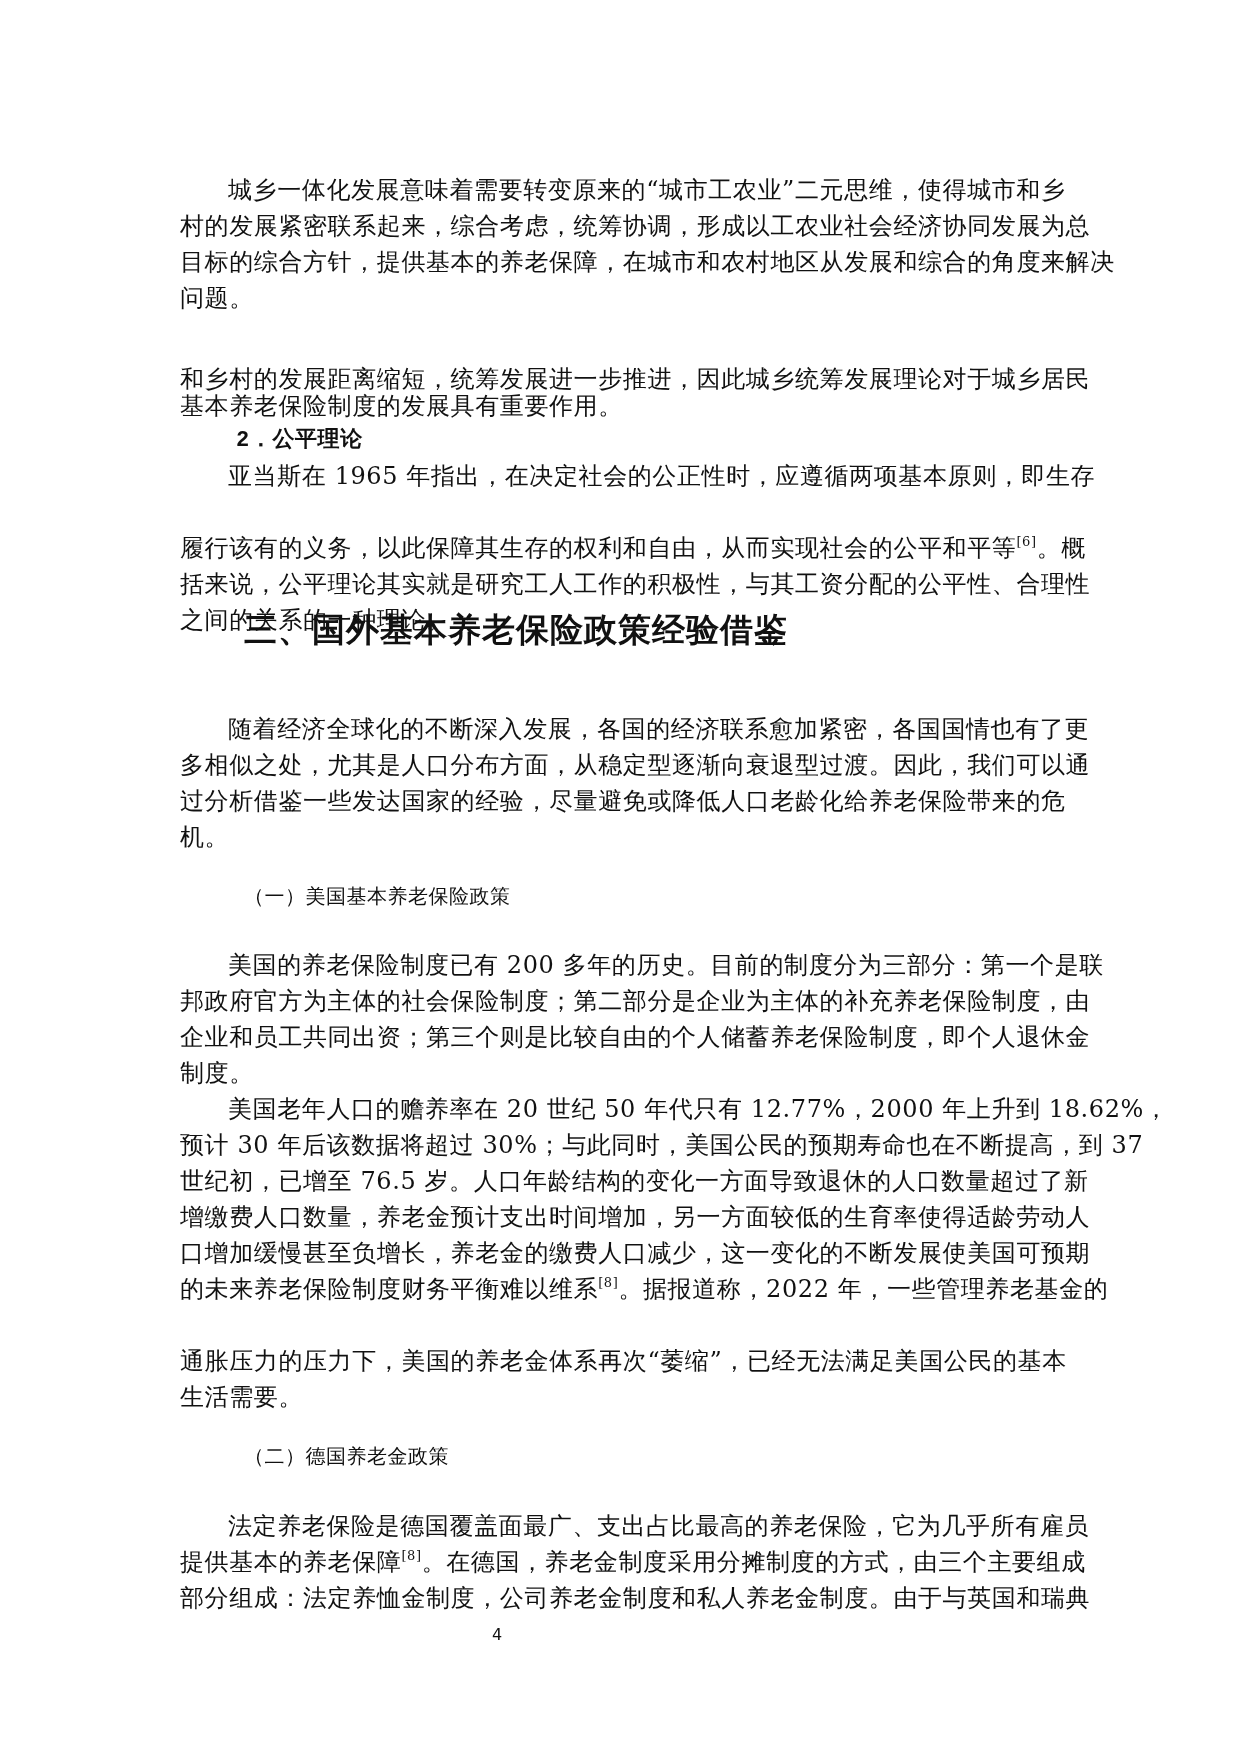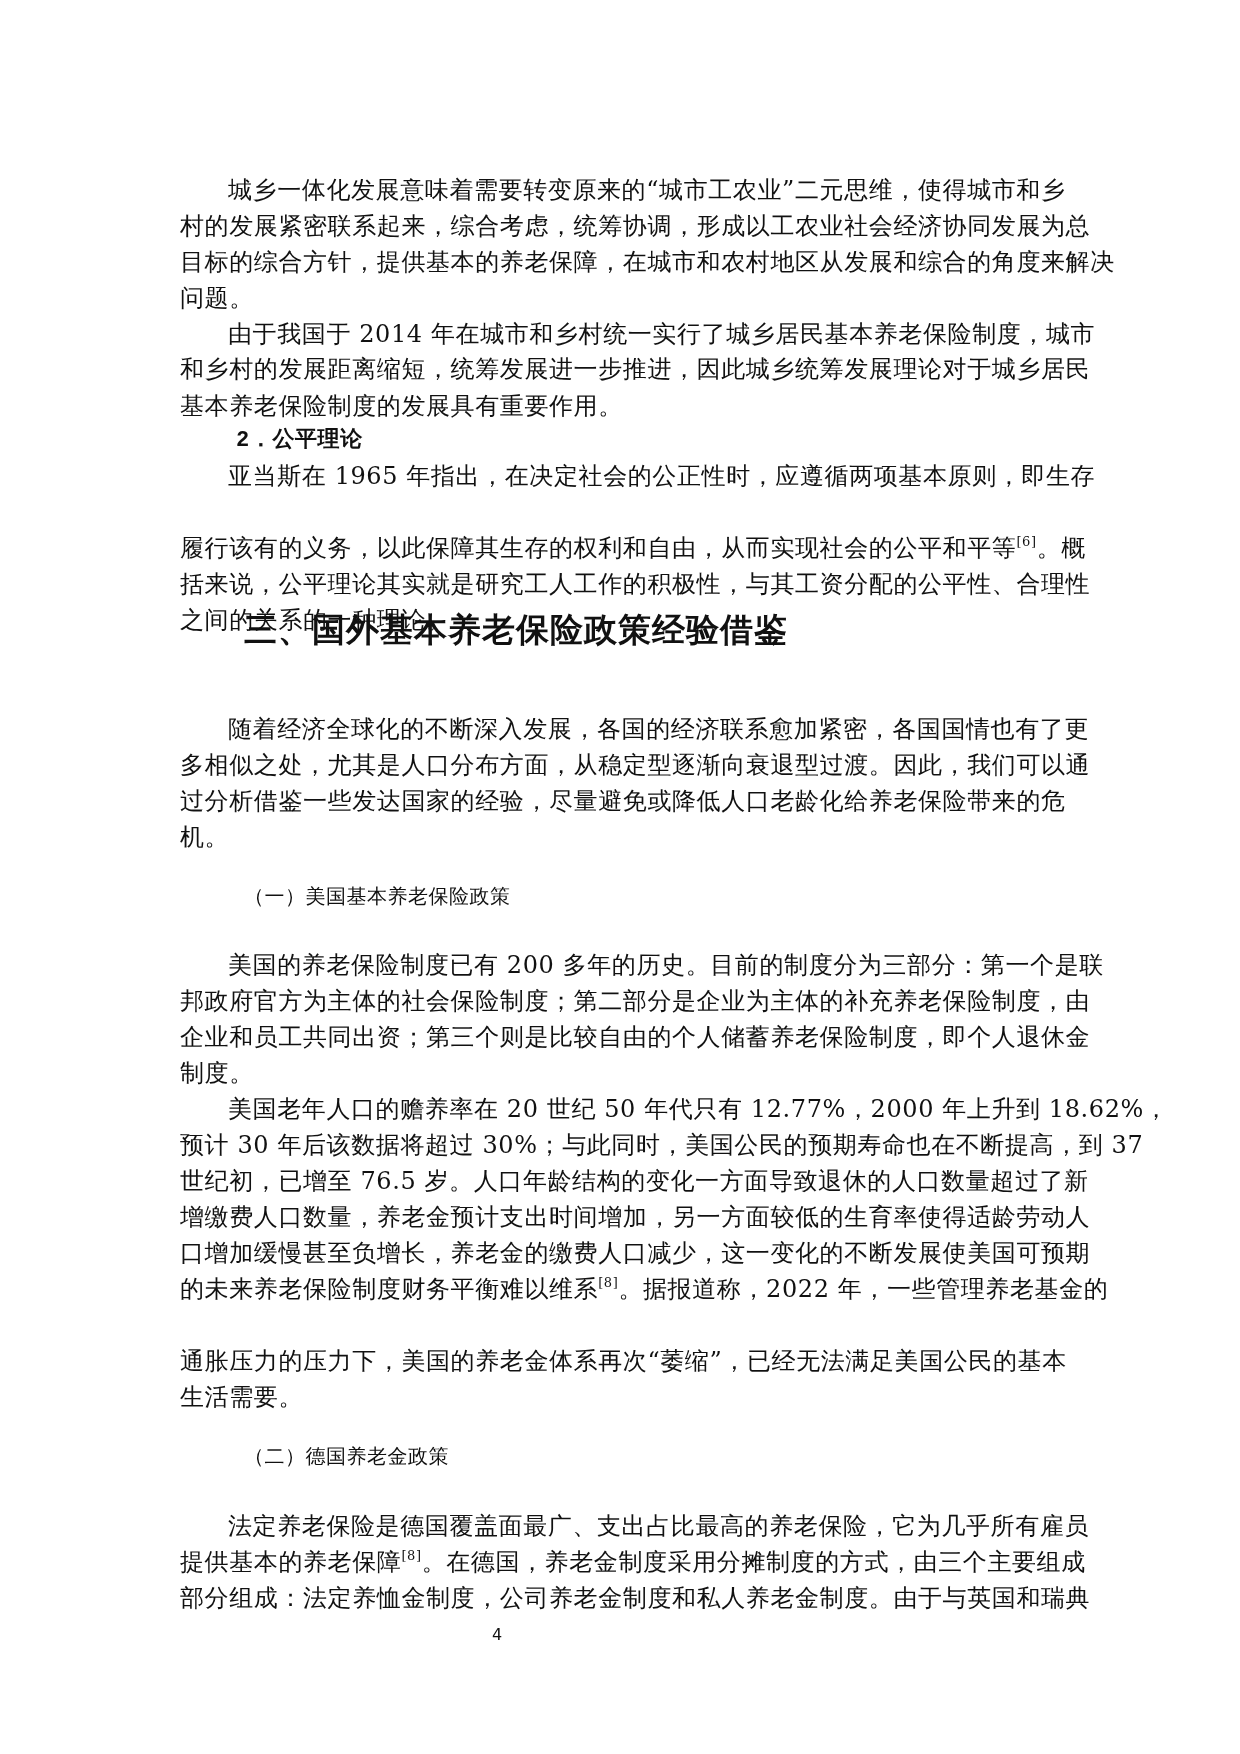--- a/index.html
+++ b/index.html
@@ -19,22 +19,21 @@
 </head>
 <body>
 
 <div class="page">
 
   <div class="line ind" style="top:175px">城乡一体化发展意味着需要转变原来的“城市工农业”二元思维，使得城市和乡</div>
   <div class="line" style="top:211px">村的发展紧密联系起来，综合考虑，统筹协调，形成以工农业社会经济协同发展为总</div>
   <div class="line" style="top:247px">目标的综合方针，提供基本的养老保障，在城市和农村地区从发展和综合的角度来解决</div>
   <div class="line" style="top:283px">问题。</div>
 
-  <div class="line ind" style="top:319px">由于我国于 2014 年在城市和乡村统一实行了城乡居民基本养老保险制度，城市</div>
-  <div class="line" style="top:354px">和乡村的发展距离缩短，统筹发展进一步推进，因此城乡统筹发展理论对于城乡居民</div>
+  <div class="line" style="top:364px">和乡村的发展距离缩短，统筹发展进一步推进，因此城乡统筹发展理论对于城乡居民</div>
   <div class="line" style="top:391px">基本养老保险制度的发展具有重要作用。</div>
 
   <div class="line sub-h" style="top:426px">2．公平理论</div>
 
   <div class="line ind" style="top:461px">亚当斯在 1965 年指出，在决定社会的公正性时，应遵循两项基本原则，即生存</div>
   <div class="line" style="top:533px"><span>履行该有的义务，以此保障其生存的权利和自由，从而实现社会的公平和平等</span><sup>[6]</sup><span>。概</span></div>
   <div class="line" style="top:569px">括来说，公平理论其实就是研究工人工作的积极性，与其工资分配的公平性、合理性</div>
   <div class="line" style="top:605px">之间的关系的一种理论。</div>
 
   <div class="h1">三、国外基本养老保险政策经验借鉴</div>

